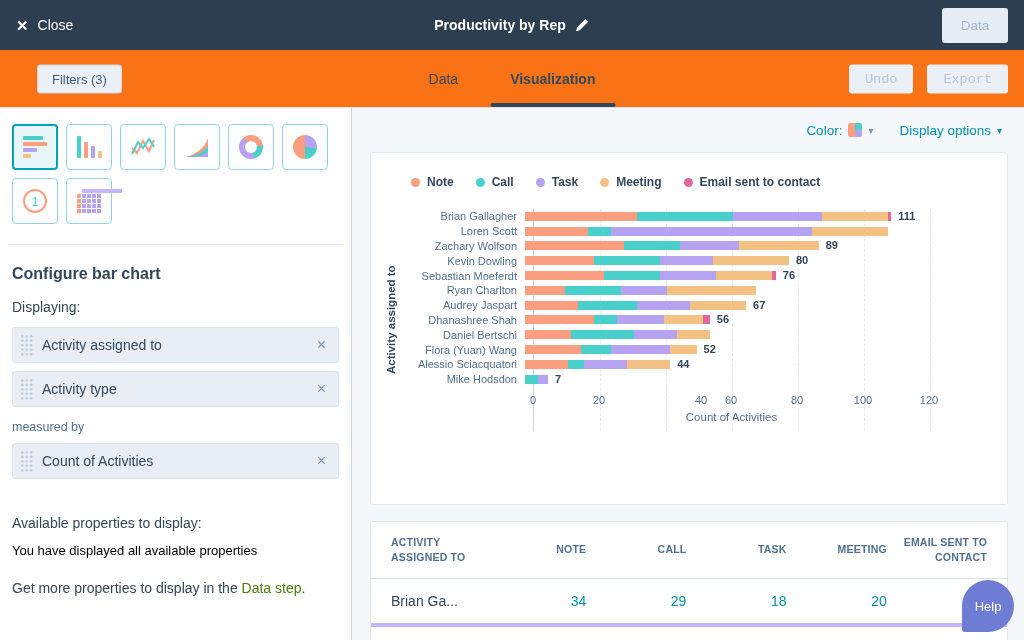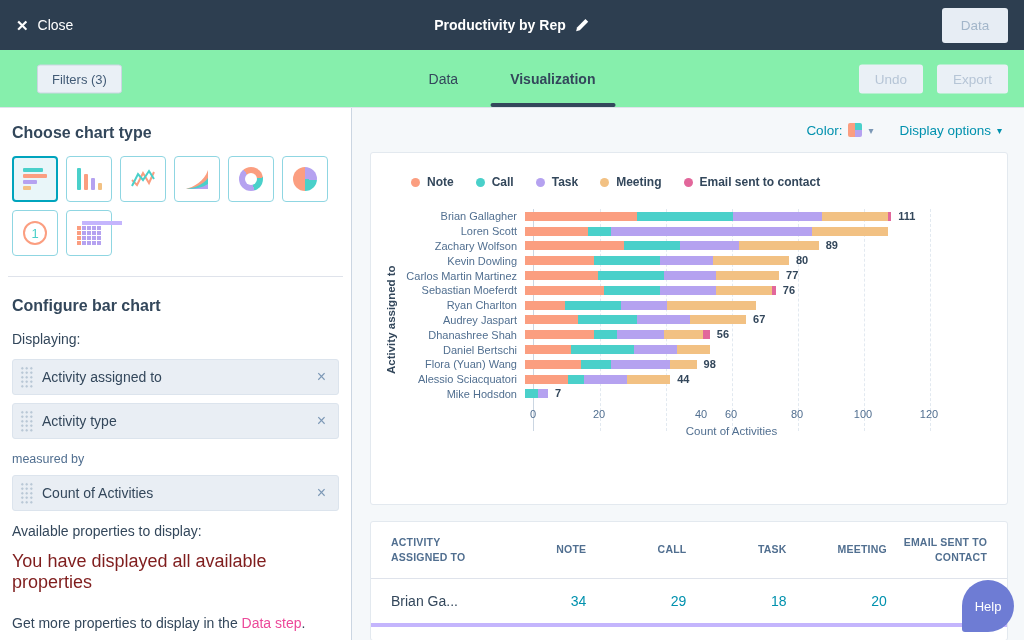--- a/index.html
+++ b/index.html
@@ -10,33 +10,33 @@
   .topbar { height:50px; background:#2d3e50; display:flex; align-items:center;
     padding:0 16px; position:relative; }
   .close-group { display:flex; align-items:center; gap:9px; color:#fff; font-size:14px; cursor:pointer; }
   .x-icon { font-size:15px; font-weight:bold; line-height:1; }
   .title-center { position:absolute; left:50%; top:50%; transform:translate(-50%,-50%);
     display:flex; align-items:center; gap:10px; color:#fff; font-size:14px; font-weight:bold; }
   .save-btn { margin-left:auto; width:66px; height:35px; background:#e7edf4; color:#a3b6ca;
     border:none; border-radius:3px; font-size:13.5px; font-family:inherit; }
 
   
-  .subbar { height:58px; background:#86efac; border-bottom:1px solid #dfe3eb; position:relative; }
+  .subbar { height:58px; background:#f97316; border-bottom:1px solid #dfe3eb; position:relative; }
   .filters-btn { position:absolute; left:37px; top:50%; transform:translateY(-50%);
     padding:6px 14px; background:#eaf0f6; border:1px solid #cbd6e2; border-radius:3px;
     color:#425b76; font-size:13px; font-family:inherit; }
   .tabs { position:absolute; left:50%; transform:translateX(-50%); height:100%; display:flex; gap:48px; }
   .tab { display:flex; align-items:center; height:100%; position:relative; font-size:14px;
     color:#33475b; cursor:pointer; padding:0 2px; }
   .tab.active { font-weight:bold; }
   .tab.active::after { content:''; position:absolute; left:-18px; right:-18px; bottom:0;
     height:4px; background:#33475b; border-radius:4px; }
   .right-btns { position:absolute; right:16px; top:50%; transform:translateY(-50%); display:flex; gap:14px; }
   .ghost-btn { padding:7px 16px; background:#eaf0f6; border:none; border-radius:3px;
-    color:#b6c5d6; font-size:13.5px; font-family:Liberation Sans, sans-serif; }
+    color:#b6c5d6; font-size:13.5px; font-family:Liberation Mono, monospace; }
 
   
   .main { display:flex; height:532px; }
   .sidebar { width:352px; background:#fff; border-right:1px solid #cbd6e2;
     padding:16px 12px 0; overflow:hidden; }
   .content { flex:1; background:#f5f8fa; padding:0 16px 0 18px; position:relative; overflow:hidden; }
 
   
   .section-heading { font-size:16px; font-weight:bold; color:#33475b; margin-bottom:14px; }
   .type-grid { display:flex; flex-wrap:wrap; gap:8px; width:322px; }
@@ -65,23 +65,23 @@
   .divider { border:0; border-top:1px solid #dfe3eb; margin:20px -4px; }
   .label-md { font-size:14px; color:#33475b; margin:16px 0 12px; }
   .chip { display:flex; align-items:center; height:36px; background:#e9eef4;
     border:1px solid #dce4ed; border-radius:3px; margin-bottom:8px; }
   .chip-handle { width:13px; height:22px; margin-left:7px; cursor:grab;
     background-image:radial-gradient(#b6c5d4 1.1px,transparent 1.3px);
     background-size:4.5px 4.5px; }
   .chip-label { flex:1; padding-left:9px; font-size:14px; color:#33475b; }
   .chip-x { padding:0 12px; color:#7c98b6; font-size:16px; cursor:pointer; line-height:1; }
   .measured { font-size:12.5px; color:#516f90; margin:13px 0 9px; }
-  .avail-note { font-size:18px; color:#7f1d1d; margin:10px 0 22px; }
+  .avail-note { font-size:13px; color:#000000; margin:10px 0 22px; }
   .more-text { font-size:14px; color:#33475b; }
-  .more-text a { color:#ec4899; text-decoration:none; }
+  .more-text a { color:#4d7c0f; text-decoration:none; }
 
   
   .controls-row { height:44px; display:flex; justify-content:flex-end; align-items:center;
     gap:26px; padding-right:6px; }
   .ctl { display:flex; align-items:center; gap:6px; color:#0091ae; font-size:13.5px; cursor:pointer; }
   .swatch { width:14px; height:14px; border-radius:2px;
     background:linear-gradient(to right,#fb9e80 50%,rgba(0,0,0,0) 50%),
       linear-gradient(#4ad0ca 50%,#b5a2f0 50%); }
   .caret { font-size:10px; }
   .caret.gray { color:#7c98b6; }
@@ -155,21 +155,20 @@
   </div>
   <div class="right-btns">
     <button class="ghost-btn" disabled="">Undo</button>
     <button class="ghost-btn" disabled="">Export</button>
   </div>
 </div>
 
 <div class="main">
 
   <div class="sidebar">
-    <div class="section-heading">Choose chart type</div>
 
     <div class="type-grid">
       <div class="type-btn selected">
         <div class="hbars">
           <div style="width:20px;background:#4ad0ca"></div>
           <div style="width:24px;background:#fb9e80"></div>
           <div style="width:14px;background:#b5a2f0"></div>
           <div style="width:8px;background:#f2c183"></div>
         </div>
       </div>
@@ -229,21 +228,21 @@
     </div>
 
     <div class="measured">measured by</div>
 
     <div class="chip">
       <div class="chip-handle"></div>
       <div class="chip-label">Count of Activities</div>
       <div class="chip-x">×</div>
     </div>
 
-    <div class="label-md" style="margin-top:12px;">Available properties to display:</div>
+    <div class="label-md" style="margin-top:36px;">Available properties to display:</div>
     <div class="avail-note">You have displayed all available properties</div>
     <div class="more-text"><span>Get more properties to display in the </span><a href="#">Data step</a><span>.</span></div>
   </div>
 
   <div class="content">
     <div class="controls-row">
       <div class="ctl">
         <span>Color:</span>
         <span class="swatch"></span>
         <span class="caret gray">▾</span>
@@ -315,28 +314,20 @@
               </div>
               <div class="brow">
                 <div class="cat">Kevin Dowling</div>
                 <div class="seg" style="width: 69.3px; background: rgb(251, 158, 128);"></div>
                 <div class="seg" style="width: 66px; background: rgb(74, 208, 202);"></div>
                 <div class="seg" style="width: 52.8px; background: rgb(181, 162, 240);"></div>
                 <div class="seg" style="width: 75.9px; background: rgb(242, 193, 131);"></div>
                 <span class="total">80</span>
               </div>
               <div class="brow">
-                <div class="cat">Carlos Martin Martinez</div>
-                <div class="seg" style="width: 72.6px; background: rgb(251, 158, 128);"></div>
-                <div class="seg" style="width: 66px; background: rgb(74, 208, 202);"></div>
-                <div class="seg" style="width: 52.8px; background: rgb(181, 162, 240);"></div>
-                <div class="seg" style="width: 62.7px; background: rgb(242, 193, 131);"></div>
-                <span class="total">77</span>
-              </div>
-              <div class="brow">
                 <div class="cat">Sebastian Moeferdt</div>
                 <div class="seg" style="width: 79.2px; background: rgb(251, 158, 128);"></div>
                 <div class="seg" style="width: 56.1px; background: rgb(74, 208, 202);"></div>
                 <div class="seg" style="width: 56.1px; background: rgb(181, 162, 240);"></div>
                 <div class="seg" style="width: 56.1px; background: rgb(242, 193, 131);"></div>
                 <div class="seg" style="width: 3.3px; background: rgb(226, 103, 155);"></div>
                 <span class="total">76</span>
               </div>
               <div class="brow">
                 <div class="cat">Ryan Charlton</div>
@@ -368,21 +359,21 @@
                 <div class="seg" style="width: 62.7px; background: rgb(74, 208, 202);"></div>
                 <div class="seg" style="width: 42.9px; background: rgb(181, 162, 240);"></div>
                 <div class="seg" style="width: 33px; background: rgb(242, 193, 131);"></div>
               </div>
               <div class="brow">
                 <div class="cat">Flora (Yuan) Wang</div>
                 <div class="seg" style="width: 56.1px; background: rgb(251, 158, 128);"></div>
                 <div class="seg" style="width: 29.7px; background: rgb(74, 208, 202);"></div>
                 <div class="seg" style="width: 59.4px; background: rgb(181, 162, 240);"></div>
                 <div class="seg" style="width: 26.4px; background: rgb(242, 193, 131);"></div>
-                <span class="total">98</span>
+                <span class="total">52</span>
               </div>
               <div class="brow">
                 <div class="cat">Alessio Sciacquatori</div>
                 <div class="seg" style="width: 42.9px; background: rgb(251, 158, 128);"></div>
                 <div class="seg" style="width: 16.5px; background: rgb(74, 208, 202);"></div>
                 <div class="seg" style="width: 42.9px; background: rgb(181, 162, 240);"></div>
                 <div class="seg" style="width: 42.9px; background: rgb(242, 193, 131);"></div>
                 <span class="total">44</span>
               </div>
               <div class="brow">

